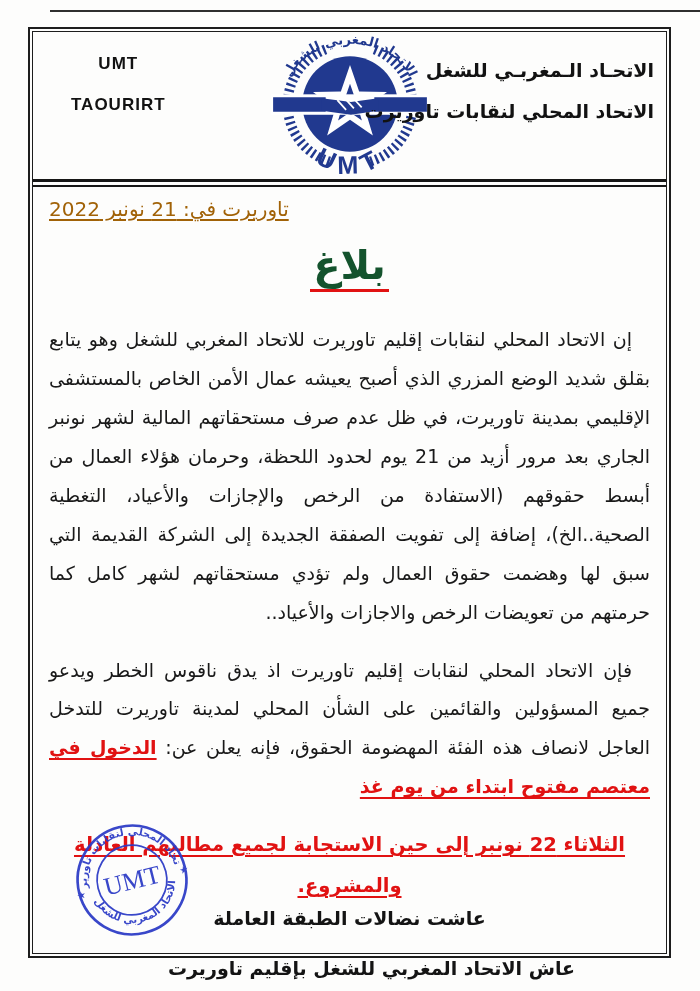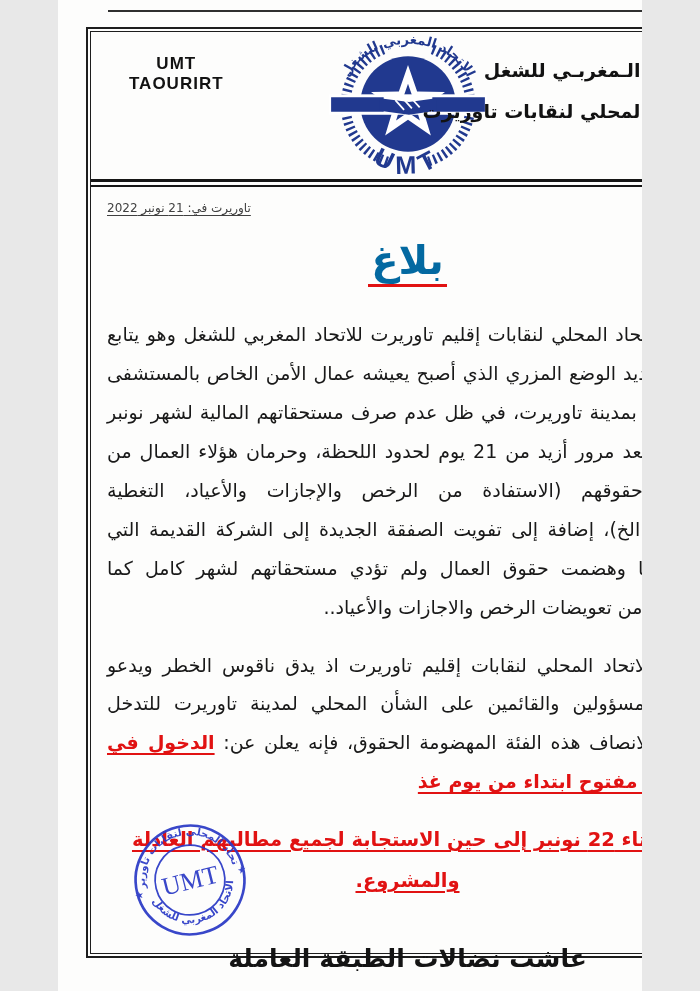--- a/index.html
+++ b/index.html
@@ -1,71 +1,71 @@
 <!DOCTYPE html>
 <html lang="ar"><head>
 <meta charset="utf-8">
 <style>
   html,body{margin:0;padding:0;background:#e8e8e8;}
   .page{
-    position:relative;width:584px;height:991px;background:#fdfdfc;
+    position:relative;width:700px;height:991px;background:#fdfdfc;
     font-family:"DejaVu Sans",sans-serif;color:#1c1c1c;overflow:hidden;
     margin:0 auto;
   }
   .scan-line{position:absolute;top:10px;left:50px;width:650px;height:2px;background:#2f2f2f;}
   .frame{
     position:absolute;left:28px;top:27px;width:643px;height:931px;
     border:2px solid #1d1d1d;padding:2px;box-sizing:border-box;
   }
   .frame-inner{
     border:1px solid #1d1d1d;width:100%;height:100%;box-sizing:border-box;
     position:relative;
   }
   
   .header{position:relative;height:147px;}
   .header-left{
     position:absolute;left:38px;top:22px;text-align:center;
     font-weight:bold;font-size:17px;letter-spacing:1px;color:#121212;
     font-family:"Liberation Sans","DejaVu Sans",sans-serif;
   }
-  .header-left .l2{}
+  .header-left .l2{margin-top:21px;}
   .header-logo{position:absolute;left:50%;top:1px;transform:translateX(-50%);}
   .header-right{
     position:absolute;right:12px;top:18px;direction:rtl;text-align:right;
     font-weight:bold;font-size:19px;line-height:41px;color:#121212;
   }
   .separator{border-top:3px solid #161616;border-bottom:2px solid #161616;height:3px;}
   
   .content{padding:0 16px;position:relative;}
   .date-row{margin-top:10px;}
   .date{
-    display:inline-block;direction:rtl;font-size:12px;
-    text-decoration:underline;text-underline-offset:3px;color:#404040;
+    display:inline-block;direction:rtl;font-size:20px;
+    text-decoration:underline;text-underline-offset:3px;color:#a16207;
   }
   .title-row{text-align:center;margin-top:22px;}
   .doc-title{
-    display:inline-block;color:#0369a1;font-weight:bold;font-size:40px;
+    display:inline-block;color:#14532d;font-weight:bold;font-size:40px;
     line-height:1.1;border-bottom:3px solid #e11212;padding:0 3px 2px 3px;
   }
   .para{
     direction:rtl;text-align:justify;font-size:19px;line-height:2.05;
     color:#191919;
   }
   .para1{margin-top:28px;text-indent:18px;}
   .para2{margin-top:11px;text-indent:18px;}
   .red-inline{
     color:#e11212;font-weight:bold;text-decoration:underline;
     text-decoration-thickness:1.5px;text-underline-offset:4px;
   }
   .red-line{
     direction:rtl;text-align:center;color:#e11212;font-weight:bold;
     font-size:19.5px;line-height:2.1;text-decoration:underline;
     text-decoration-thickness:1.5px;text-underline-offset:4px;margin-top:1px;
   }
-  .slogan1{direction:rtl;text-align:center;font-weight:bold;font-size:25px;margin-top:42px;color:#141414;}
+  .slogan1{direction:rtl;text-align:center;font-weight:bold;font-size:19px;color:#141414;}
   .slogan2{direction:rtl;text-align:center;font-weight:bold;font-size:19px;margin-top:28px;color:#141414;transform:translateX(22px);}
   .stamp{
     position:absolute;left:52px;top:800px;width:160px;height:160px;
     transform:rotate(-14deg);opacity:0.93;
   }
 </style>
 </head>
 <body>
 
 <div class="page">

